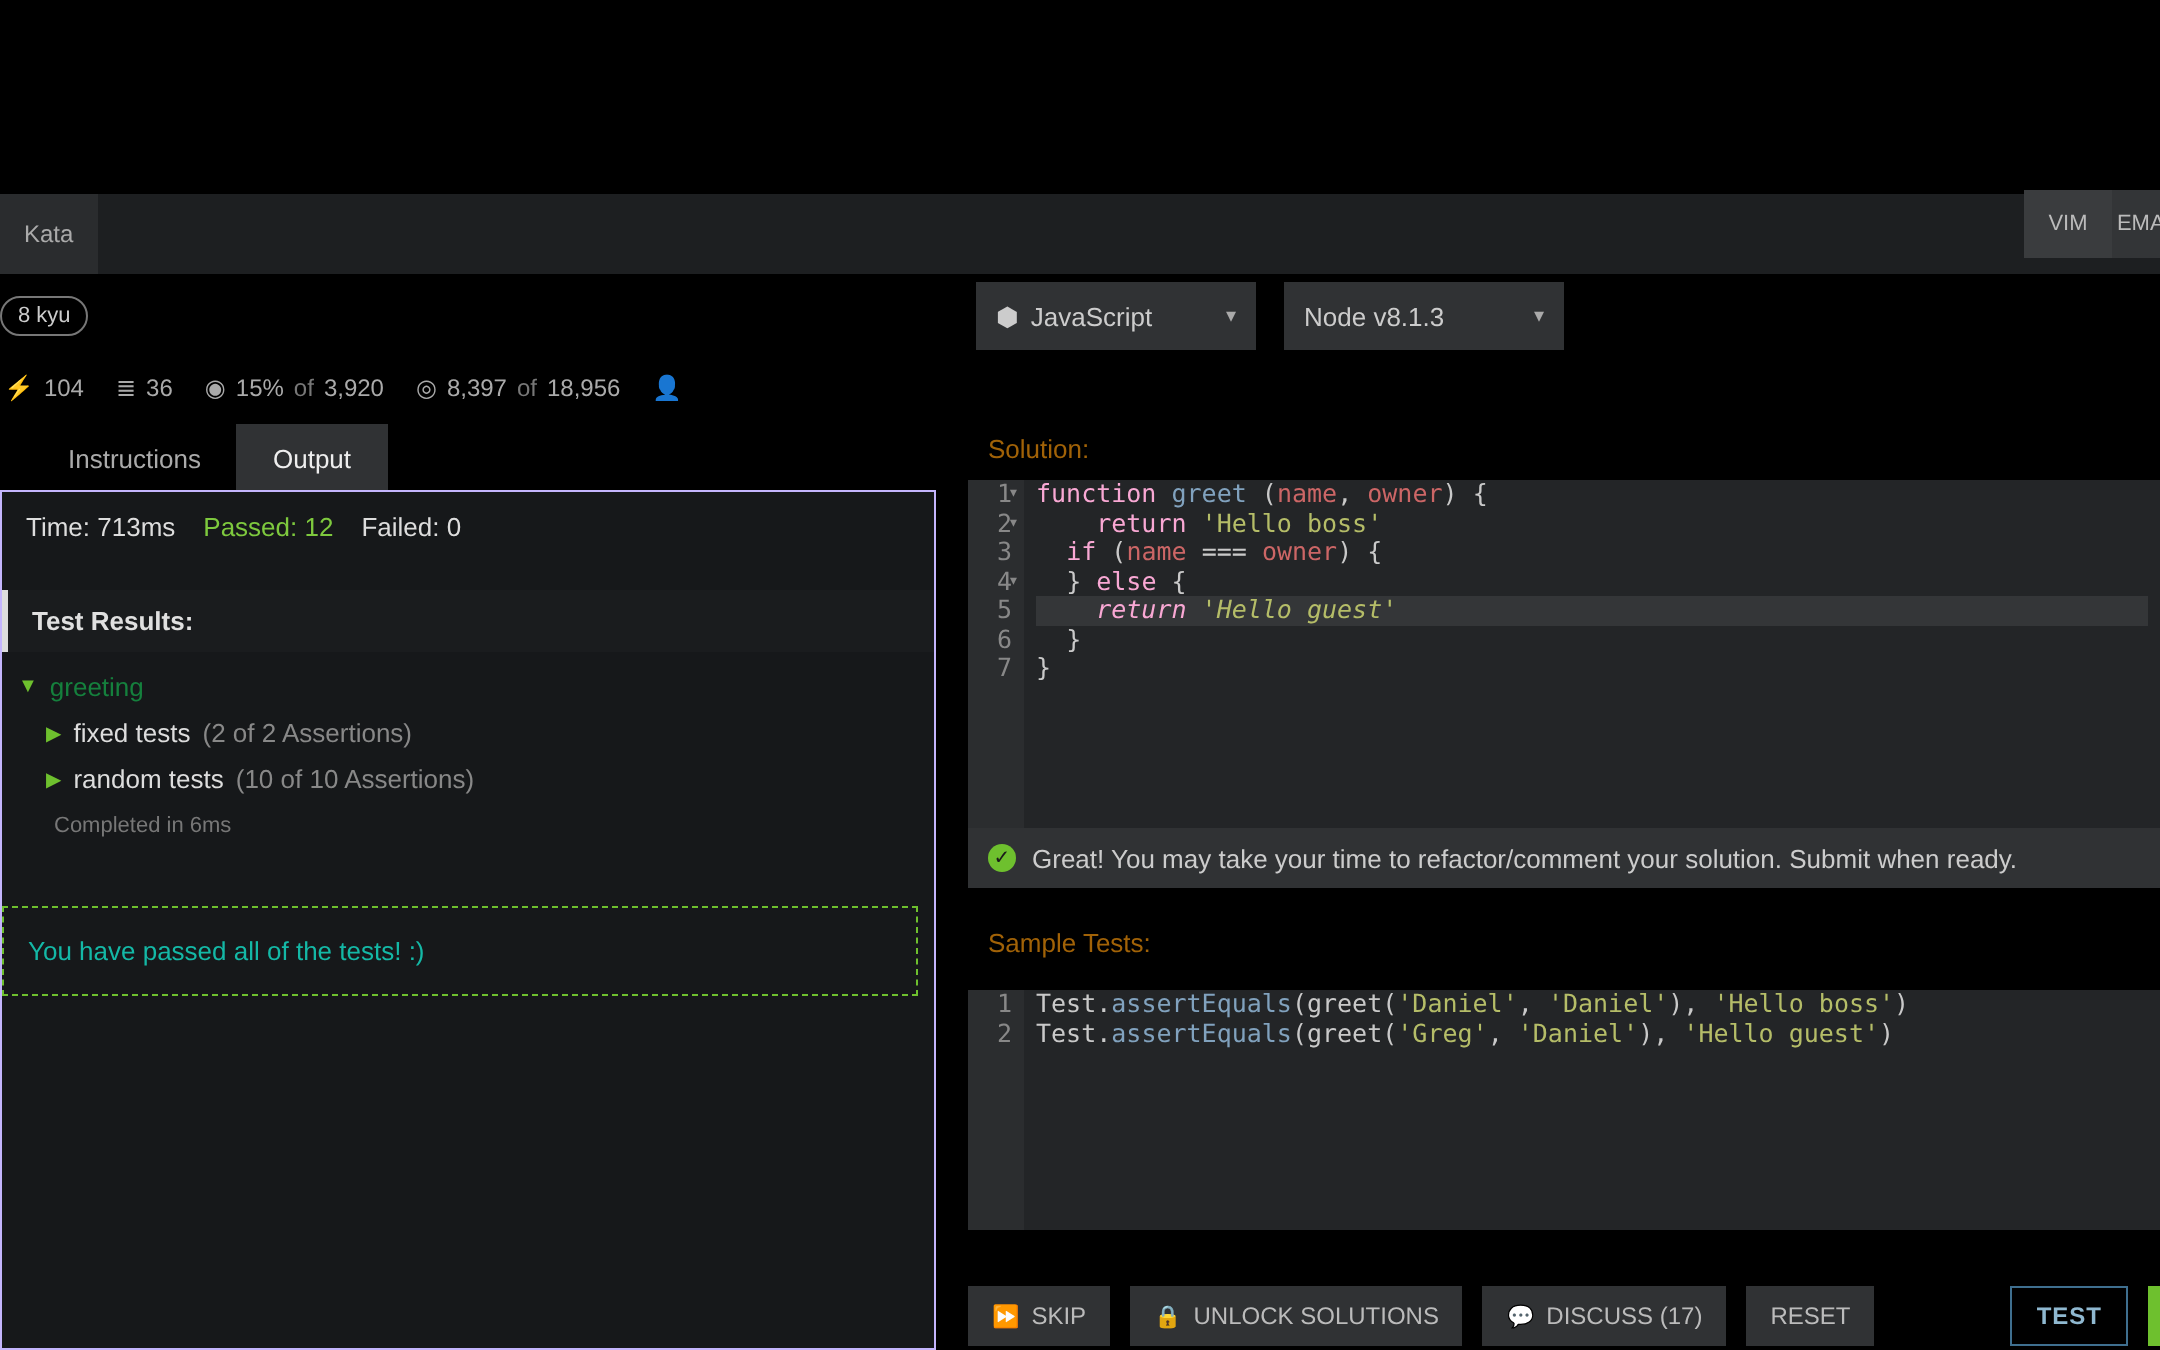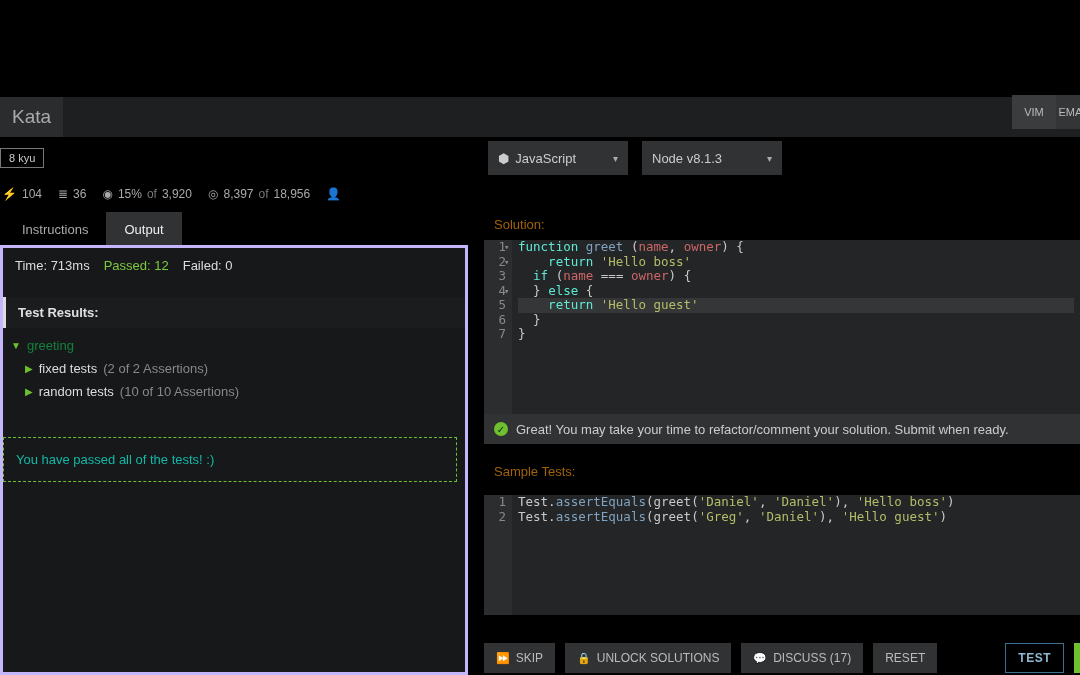--- a/index.html
+++ b/index.html
@@ -1,37 +1,37 @@
 <!DOCTYPE html>
 <html><head>
 <meta charset="utf-8">
 <style>
   * { box-sizing: border-box; margin: 0; padding: 0; }
   html, body { width: 1080px; height: 675px; overflow: hidden; background: #000; font-family: "Helvetica Neue", Arial, sans-serif; color: #c9c9c9; font-size: 13px; }
   .topblack { height: 97px; background: #000; }
   .topbar   { height: 40px; background: #1d1f21; position: relative; }
-  .breadcrumb { position: absolute; left: 0; top: 0; height: 40px; padding: 0 12px; display: flex; align-items: center; background: #2a2c2e; color: #aaa; font-size: 19px; }
+  .breadcrumb { position: absolute; left: 0; top: 0; height: 40px; padding: 0 12px; display: flex; align-items: center; background: #2a2c2e; color: #aaa; font-size: 12px; }
   .titlebar { height: 42px; display: flex; align-items: center; padding-left: 0; position: relative; }
-  .kyu-badge { height: 20px; border: 1px solid #777; border-radius: 0; padding: 0 8px; display: inline-flex; align-items: center; font-size: 11px; color: #ccc; margin-left: 0; }
+  .kyu-badge { height: 20px; border: 1px solid #777; border-radius: 10px; padding: 0 8px; display: inline-flex; align-items: center; font-size: 11px; color: #ccc; margin-left: 0; }
   .kata-title { margin-left: 14px; color: #eee; font-weight: 600; font-size: 15px; }
   .statsbar { height: 30px; display: flex; align-items: center; gap: 16px; color: #aaa; font-size: 12px; padding-left: 2px; }
   .stat { display: inline-flex; align-items: center; gap: 5px; }
   .stat .of { color: #777; }
   .avatar { width: 100px; height: 14px; background: #000; display: inline-block; }
   .icon { display:inline-block; vertical-align:middle; }
 
   .main { display: flex; gap: 16px; height: 466px; padding: 0; }
   .left  { width: 468px; display:flex; flex-direction:column; }
   .right { flex:1; display:flex; flex-direction:column; position:relative; }
 
   
-  .ltabs { height: 36px; display:flex; align-items:flex-end; padding-left:4px; gap: 0; }
+  .ltabs { height: 36px; display:flex; align-items:flex-end; padding-left:16px; gap: 0; }
   .ltab { padding: 8px 18px; color:#aaa; font-size:13px; }
   .ltab.active { background:#303234; color:#eee; border-top:2px solid transparent; }
-  .outputpane { flex:1; border:3px solid #c4b5fd; background:#16181a; overflow:hidden; display:flex; flex-direction:column; padding-bottom:8px;}
+  .outputpane { flex:1; border:1px solid #c4b5fd; background:#16181a; overflow:hidden; display:flex; flex-direction:column; padding-bottom:8px;}
   .statusline { padding:10px 12px; font-size:13px; color:#ddd; display:flex; gap:14px; }
   .passed { color:#7ec93e; }
   .sep { height:14px; }
   .section-hdr { padding:8px 12px; font-weight:600; color:#e0e0e0; border-left:3px solid #ddd; margin-left:0; background:rgba(255,255,255,0.02); }
   .tree { padding:6px 8px; font-size:13px; }
   .tree .row { padding:4px 0; display:flex; align-items:center; gap:6px; }
   .caret-down { color:#6ec02e; font-size:10px; }
   .caret-right{ color:#6ec02e; font-size:10px; }
   .suite { color:#15803d; }
   .sub { color:#ddd; margin-left:14px; }
@@ -43,23 +43,23 @@
   .editor-modes { position:absolute; right:-20px; top:-42px; height:34px; display:flex; }
   .mode { width:44px; display:flex; align-items:center; justify-content:center; background:#3a3c3e; color:#bbb; font-size:11px; }
   .mode + .mode { background:#333537; }
 
   .panehdr { padding:8px 10px; color:#a16207; font-size:13px; background:transparent; }
   .codearea { background:#232527; font-family: Menlo, Consolas, monospace; font-size:12.5px; line-height:14.5px; position:relative; }
   .gutter { position:absolute; left:0; top:0; bottom:0; width:28px; background:#2b2d2f; color:#888; text-align:right; padding:0 6px 0 0; }
   .gnum { height:14.5px; }
   .codelines { margin-left:30px; padding:0 6px 0 4px; }
   .ln { height:14.5px; white-space:pre; }
-  .ln.cursor { background:#343638; }
+  .ln.cursor { background:#343638;font-style:italic; }
   .fold { position:absolute; left:20px; color:#888; font-size:9px; }
-  .tok-kw  { color:#5eead4; }
+  .tok-kw  { color:#f9a8d4; }
   .tok-fn  { color:#81a2be; }
   .tok-var { color:#cc6666; }
   .tok-str { color:#b5bd68; }
   .tok-op  { color:#c9c9c9; }
   .tok-pun { color:#c9c9c9; }
   .tok-obj { color:#c9c9c9; }
   .tok-met { color:#81a2be;margin-top:32px; }
 
   .codeblock1 { height:174px; }
   .successbar { height:30px; background:#303234; display:flex; align-items:center; padding:0 10px; gap:8px; color:#ccc; font-size:13px; margin-top:0; }
@@ -156,20 +156,21 @@
         <div class="row sub">
           <span class="caret-right">▶</span>
           <span>fixed tests</span>
           <span class="assert">(2 of 2 Assertions)</span>
         </div>
         <div class="row sub">
           <span class="caret-right">▶</span>
           <span>random tests</span>
           <span class="assert">(10 of 10 Assertions)</span>
         </div>
+        <div class="completed">Completed in 6ms</div>
       </div>
       <div class="passbox">You have passed all of the tests! :)</div>
     </div>
   </div>
 
   <div class="right">
     <div class="panehdr">Solution:</div>
     <div class="codearea codeblock1">
       <div class="gutter">
         <div class="gnum">1</div>

